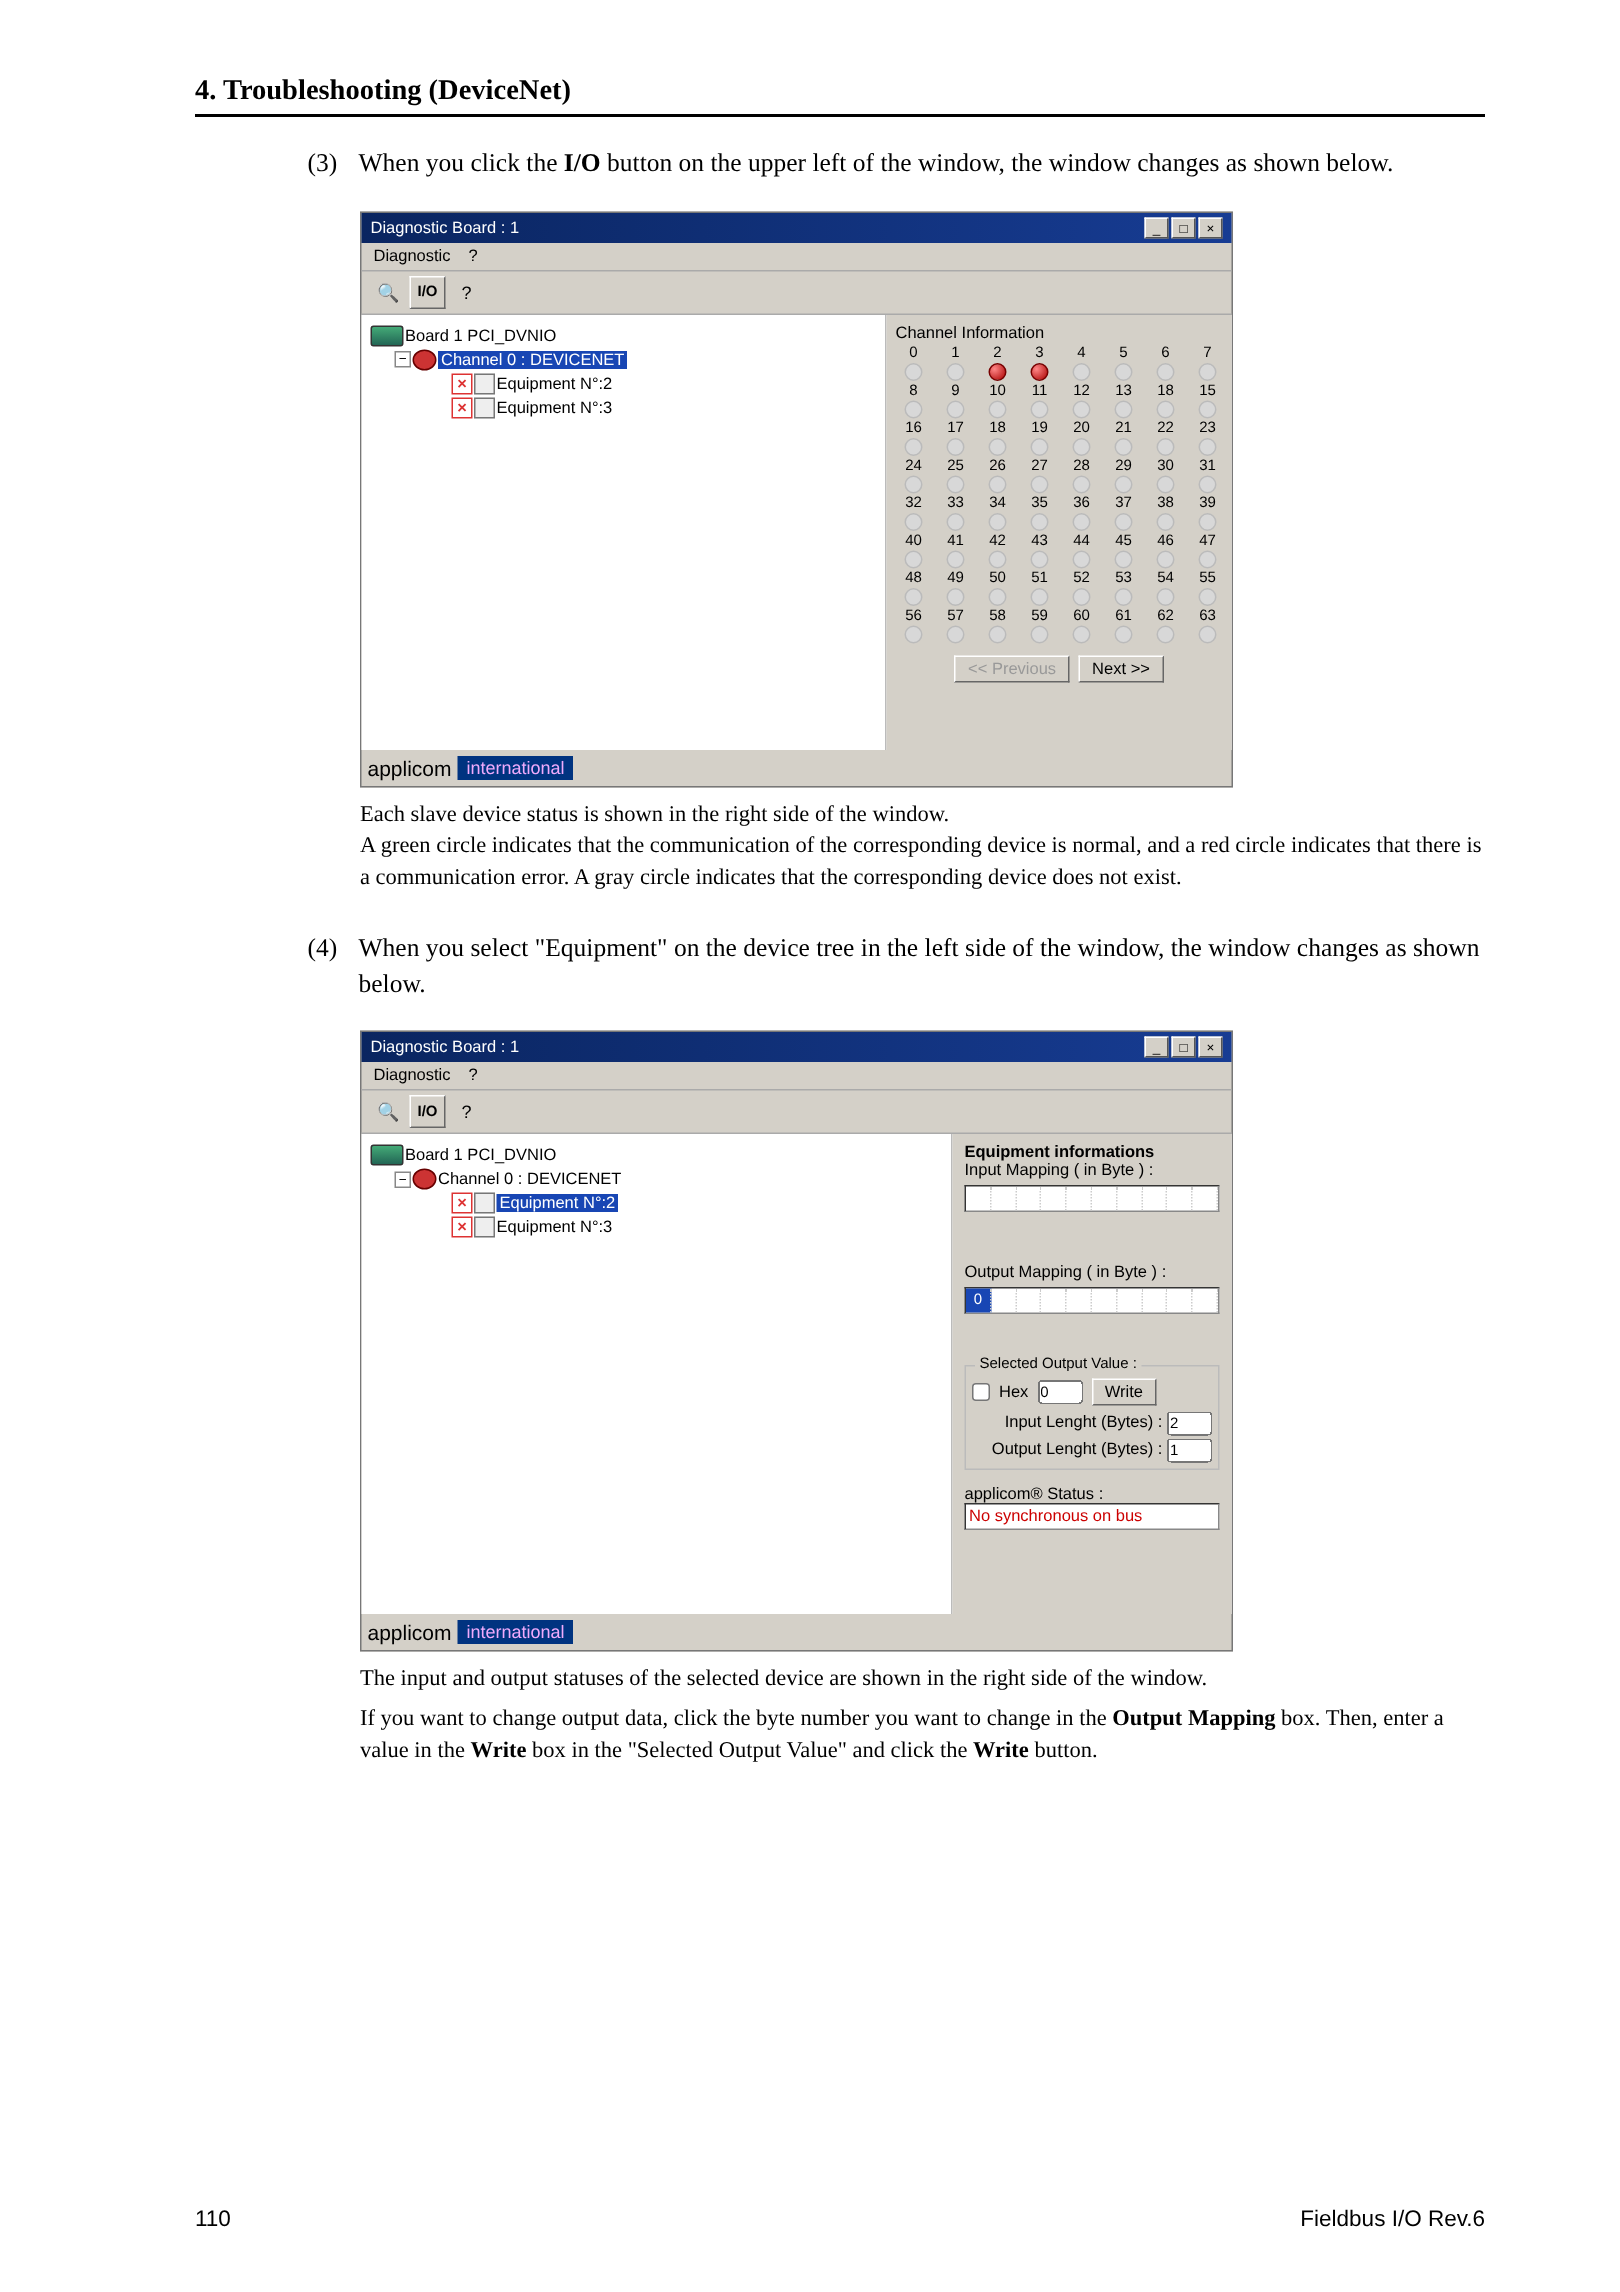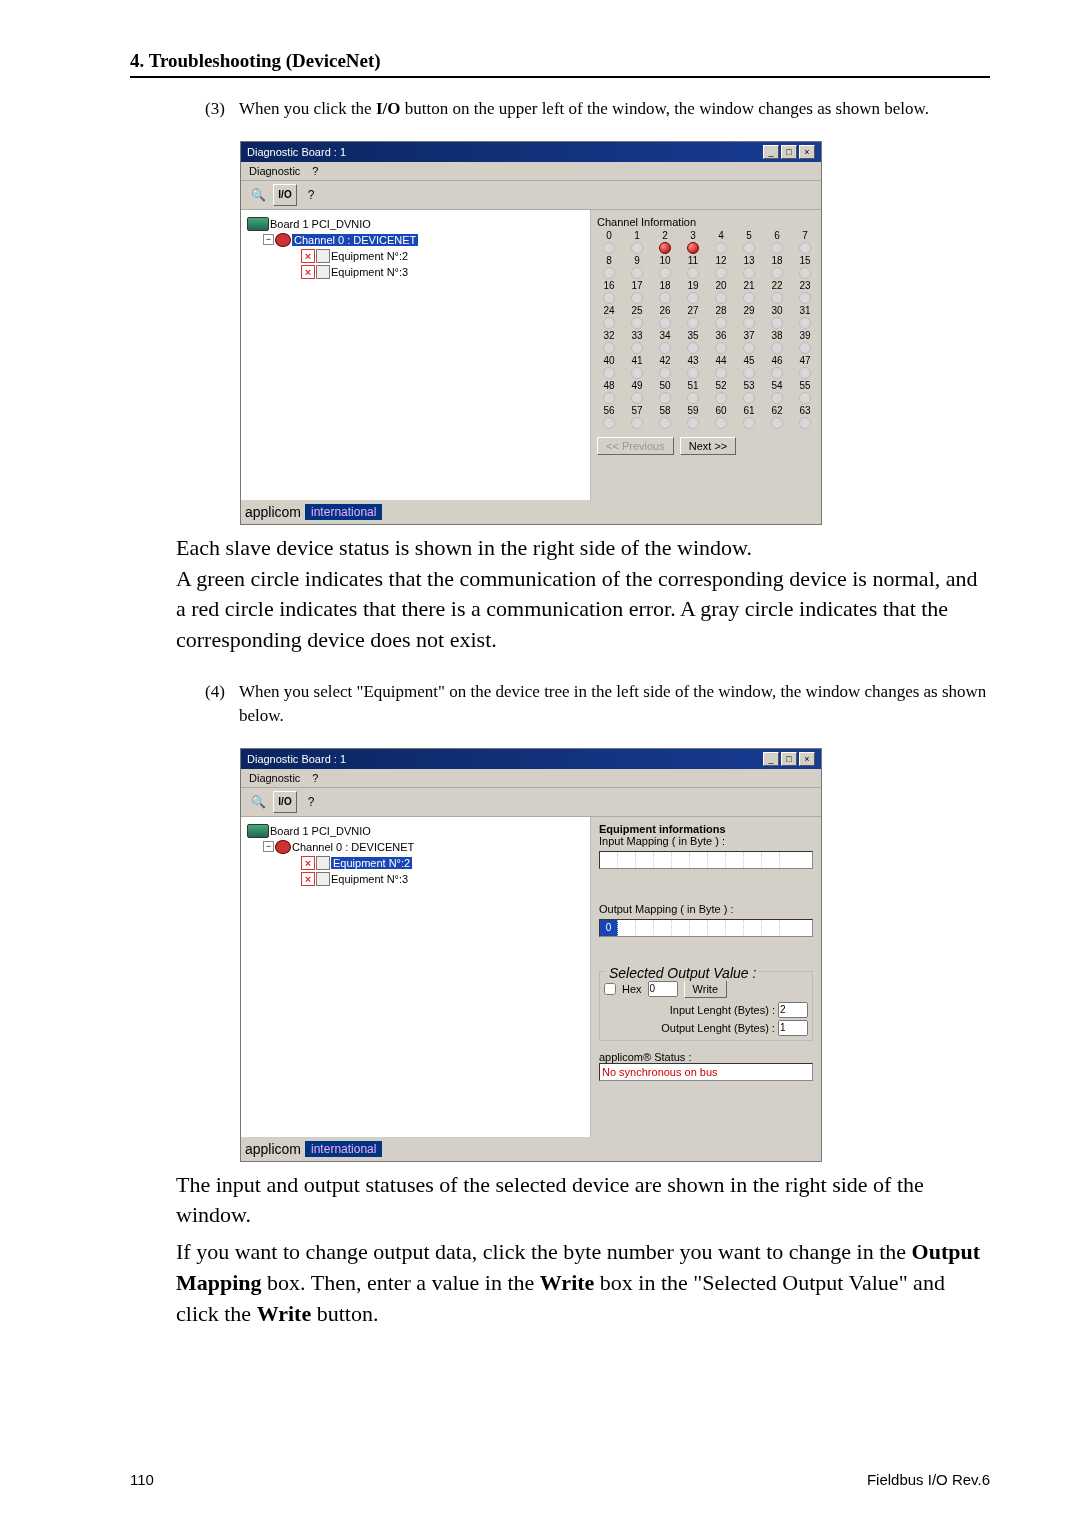--- a/index.html
+++ b/index.html
@@ -168,21 +168,21 @@
       border: 1px solid #aaa;
     }
     .chan-led.red {
       background: radial-gradient(circle at 30% 30%, #f88, #a00);
       border-color: #700;
     }
     .chan-led.gray {
       background: #d8d8d8;
       border-color: #bbb;
     }
-    .nav-btns { display: flex; gap: 6px; margin-top: 4px; }
+    .nav-btns { display: flex; gap: 6px; margin-top: 4px; justify-content: center; }
     .nav-btn {
       padding: 2px 8px;
       background: #d4d0c8;
       border: 1px solid #fff;
       border-right-color:#666; border-bottom-color:#666;
       font-size: 11px;
     }
     .nav-btn.disabled { color: #999; }
     .footer-logo {
       padding: 4px;
@@ -196,34 +196,34 @@
       text-align: center;
     }
     .logo-intl {
       background: #003380;
       color: #f0abfc;
       padding: 1px 6px;
       font-family: Arial;
       font-size: 12px;
     }
     .explain {
-      margin-left: 46px;
-      font-size: 22px;
+      margin-left: 110px;
+      font-size: 15px;
       line-height: 1.4;
       margin-bottom: 24px;
     }
     
     .eq-panel {
-      width: 230px;
+      width: 186px;
       background: #d4d0c8;
       padding: 6px 8px;
       font-size: 11px;
     }
     .field-group { margin-bottom: 10px; border:1px solid #bbb; padding:4px; background:#d4d0c8; position:relative;}
-    .field-group .legend { position:absolute; top:-7px; left:6px; background:#d4d0c8; padding:0 3px; font-size:14px;font-style:italic;}
+    .field-group .legend { position:absolute; top:-7px; left:6px; background:#d4d0c8; padding:0 3px; font-size:10px;}
     .bytegrid {
       display: flex;
       height: 18px;
       background: #fff;
       border: 1px inset #888;
       margin: 4px 0;
     }
     .bytecell {
       width: 18px;
       border-right: 1px dotted #ccc;

